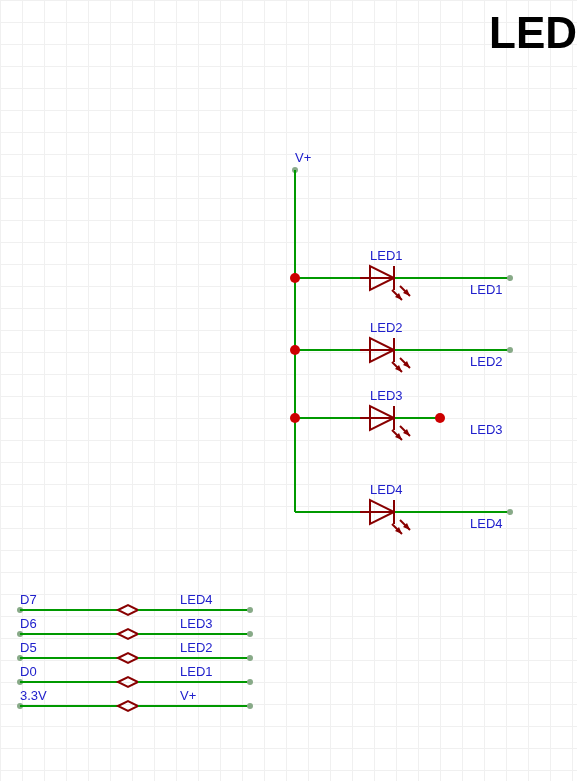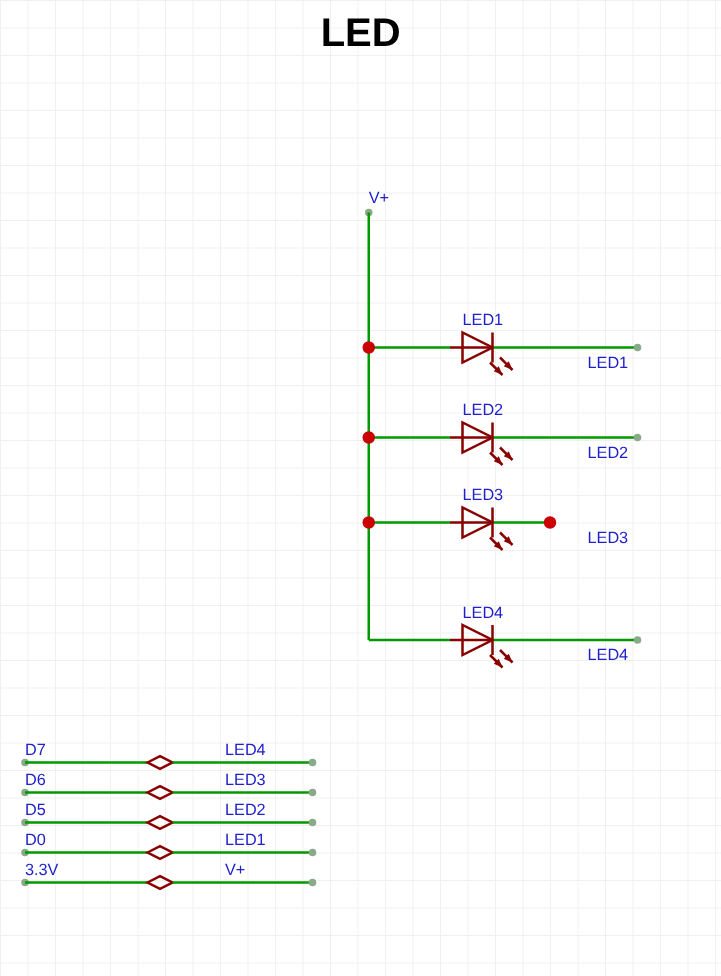--- a/index.html
+++ b/index.html
@@ -13,23 +13,23 @@
     width: 577px;
     height: 781px;
     background-image:
       linear-gradient(to right, #f0f0f0 1px, transparent 1px),
       linear-gradient(to bottom, #f0f0f0 1px, transparent 1px);
     background-size: 22px 22px;
   }
   .title {
     position: absolute;
     width: 100%;
-    text-align: center;
+    text-align: right;
     top: 8px;
-    font-size: 32px;
+    font-size: 44px;
     font-weight: bold;
     font-family: Arial, sans-serif;
     color: #000;
   }
   svg {
     position: absolute;
     top: 0;
     left: 0;
   }
   .wire { stroke: #009900; stroke-width: 2; fill: none; }

